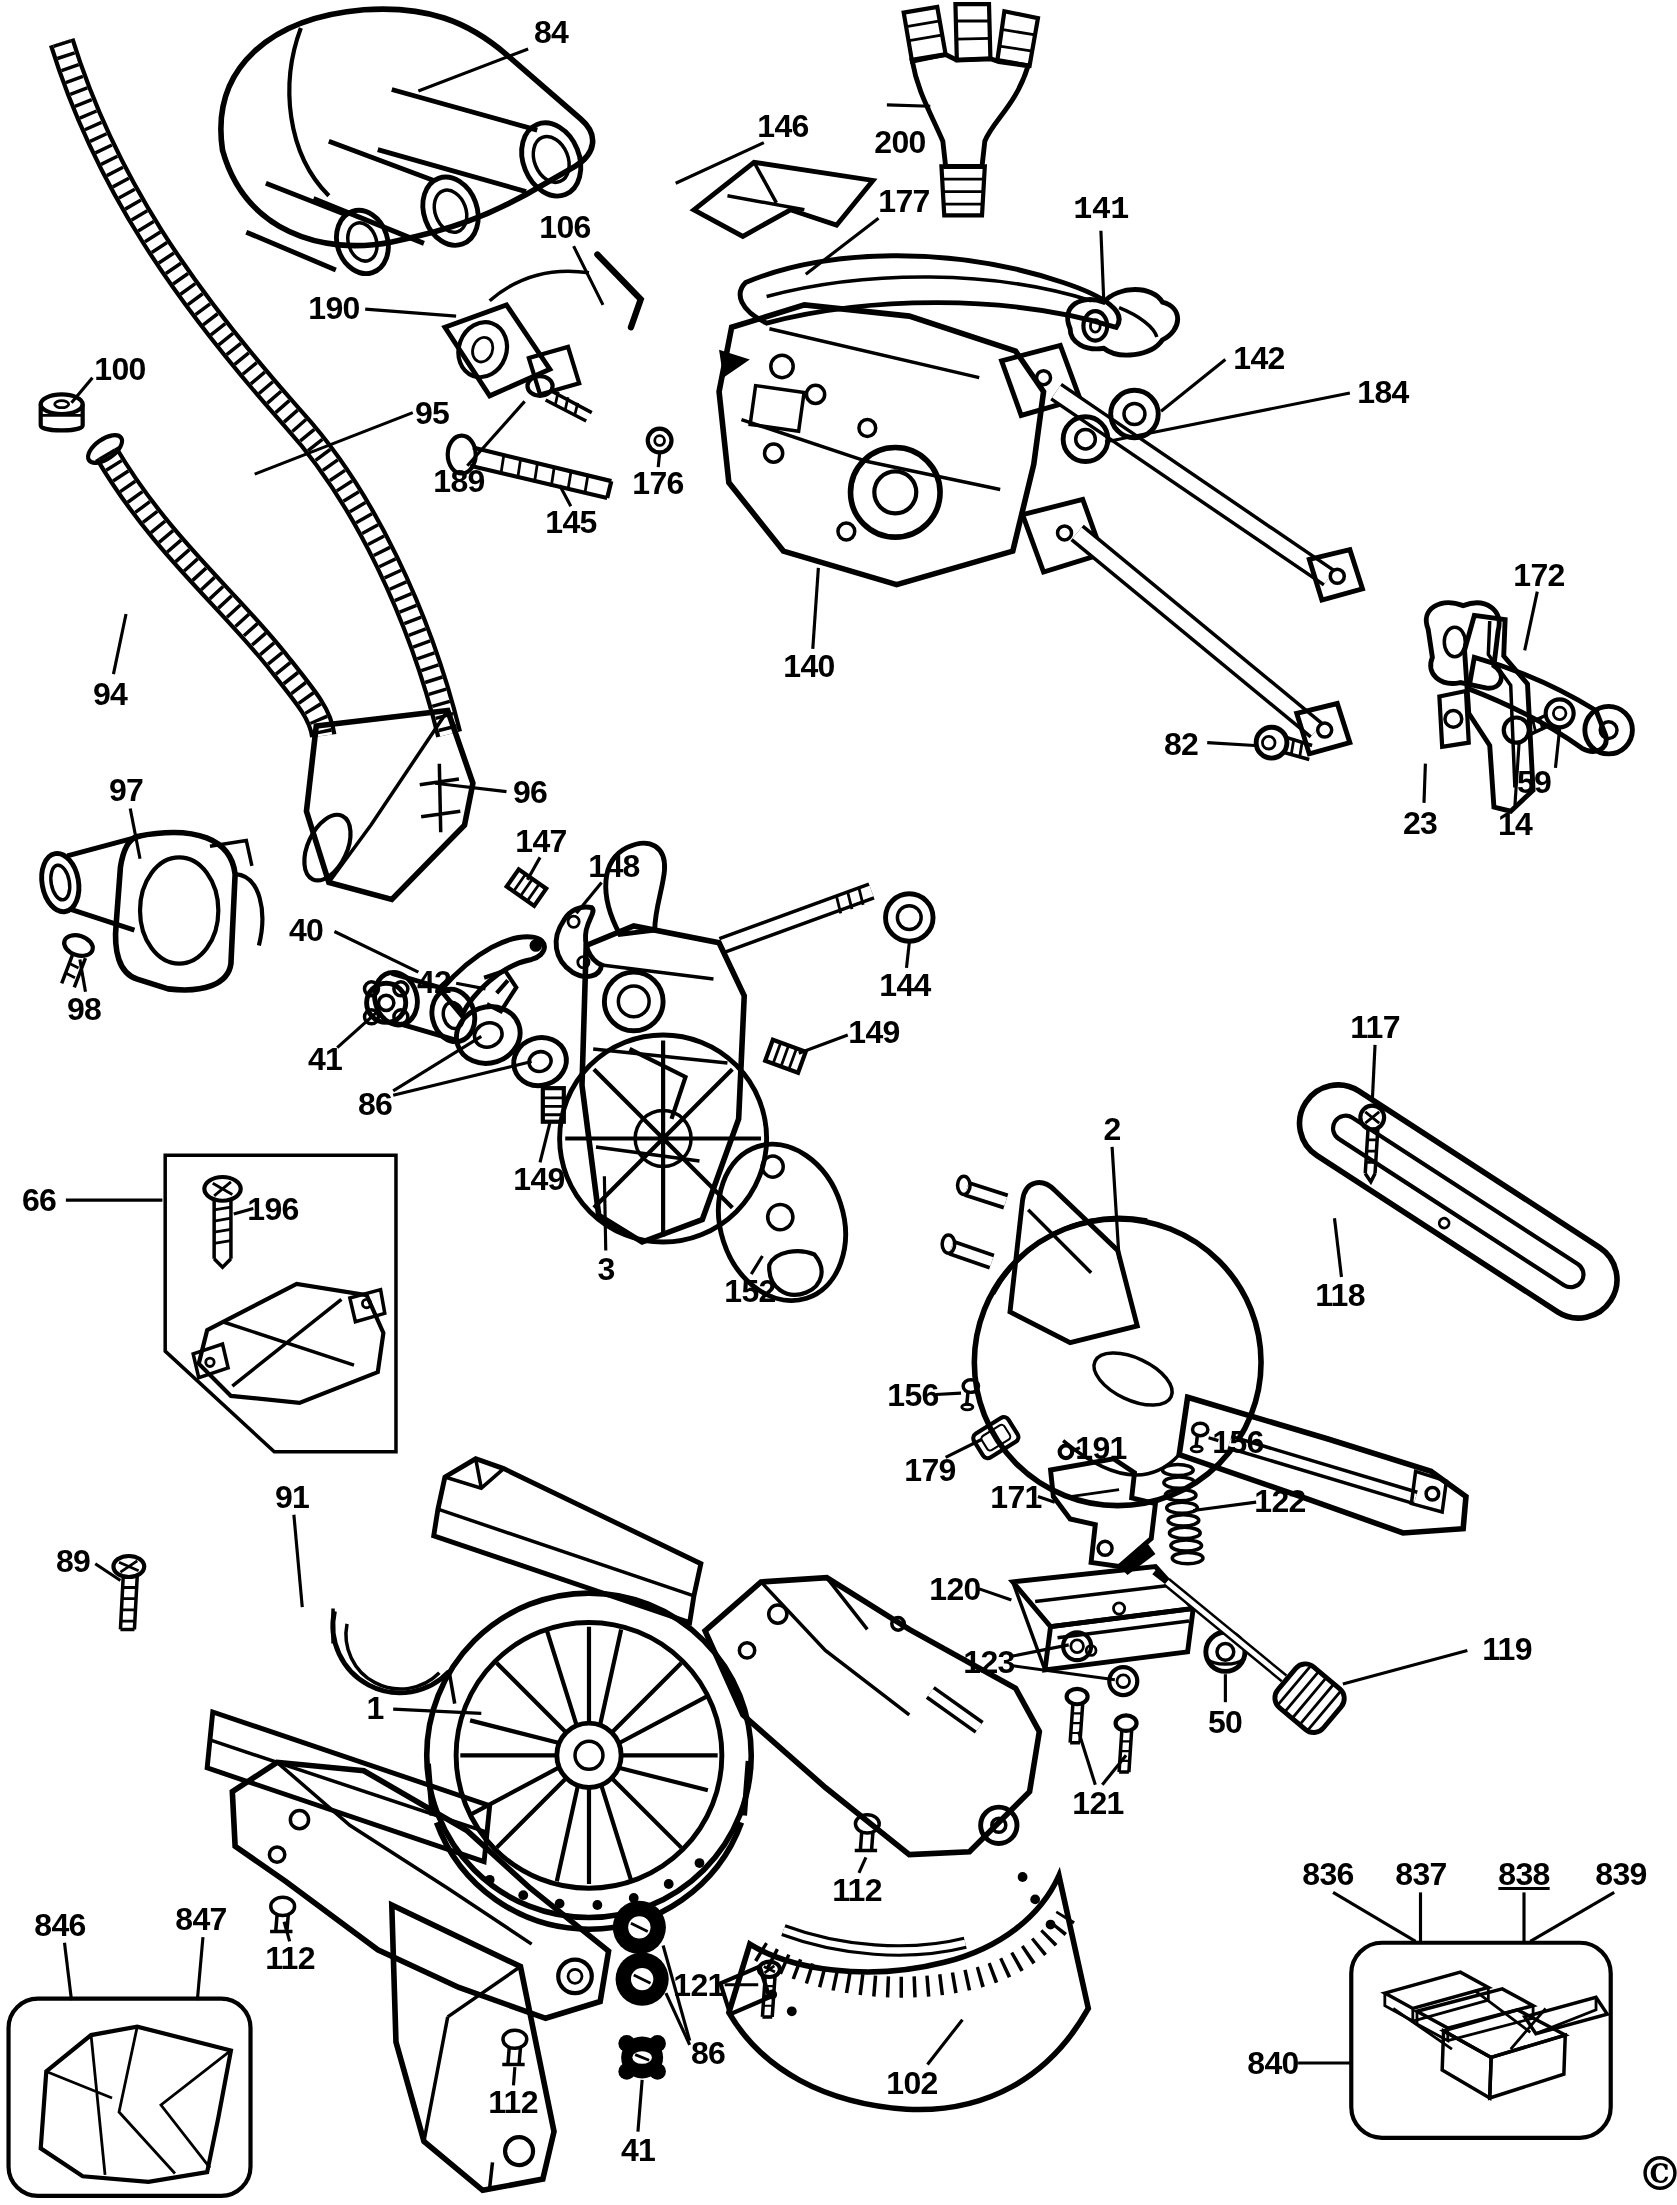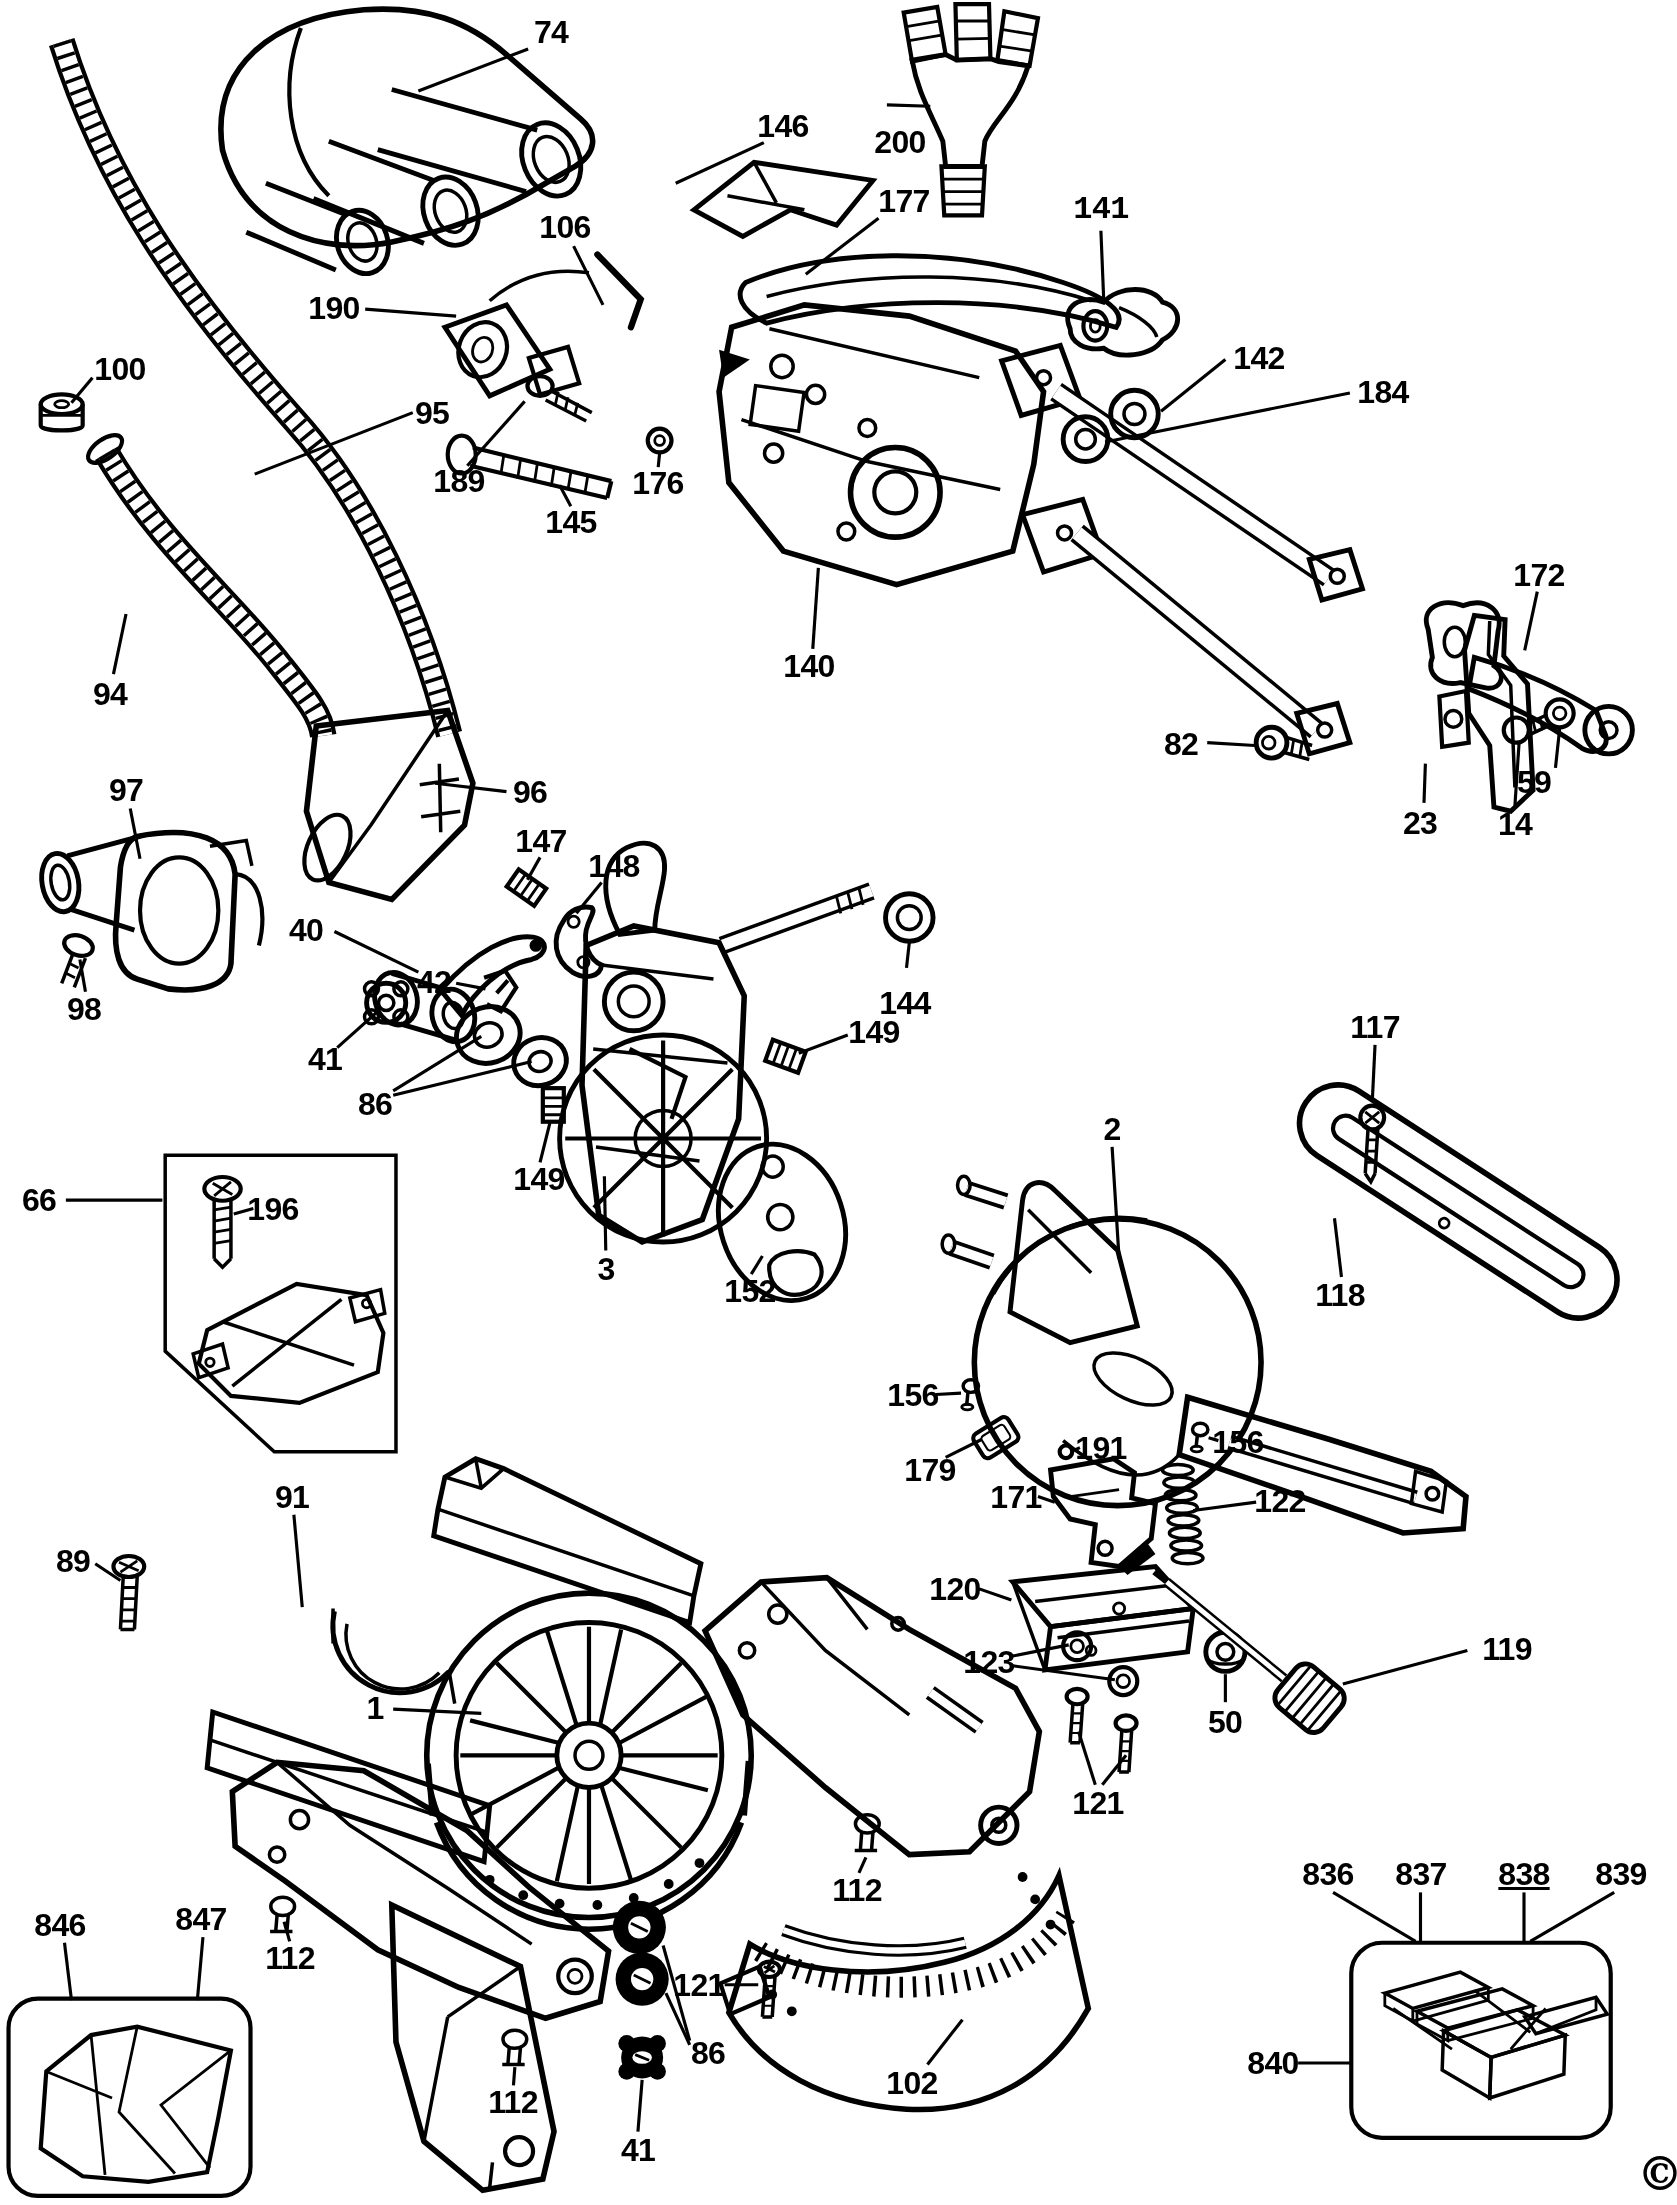--- a/index.html
+++ b/index.html
@@ -624,21 +624,21 @@
         <line x1="986" y1="2918" x2="948" y2="2782"></line>
         <line x1="986" y1="2924" x2="952" y2="2850"></line>
         <line x1="1326" y1="2952" x2="1376" y2="2888"></line>
         <line x1="734" y1="2982" x2="736" y2="2956"></line>
         <line x1="912" y1="3048" x2="918" y2="2974"></line>
         <line x1="1856" y1="2950" x2="1930" y2="2950"></line>
       </g>
 </svg>
 
 <div id="label-layer">
-      <div class="part-label" style="left: 551px; top: 32px;">74</div>
+      <div class="part-label" style="left: 551px; top: 32px;">84</div>
       <div class="part-label" style="left: 900px; top: 104px; margin-top: 38px;">200</div>
       <div class="part-label" style="left: 783px; top: 126px;">146</div>
       <div class="part-label" style="left: 904px; top: 201px;">177</div>
       <div class="part-label" style="left: 1101px; top: 210px; font-family: Liberation Mono, monospace;">141</div>
       <div class="part-label" style="left: 565px; top: 227px;">106</div>
       <div class="part-label" style="left: 334px; top: 308px;">190</div>
       <div class="part-label" style="left: 120px; top: 369px;">100</div>
       <div class="part-label" style="left: 1259px; top: 358px;">142</div>
       <div class="part-label" style="left: 1383px; top: 392px;">184</div>
       <div class="part-label" style="left: 432px; top: 413px;">95</div>
@@ -650,21 +650,21 @@
       <div class="part-label" style="left: 1539px; top: 575px;">172</div>
       <div class="part-label" style="left: 1181px; top: 744px;">82</div>
       <div class="part-label" style="left: 1534px; top: 782px;">59</div>
       <div class="part-label" style="left: 1420px; top: 823px;">23</div>
       <div class="part-label" style="left: 1515px; top: 824px;">14</div>
       <div class="part-label" style="left: 126px; top: 790px;">97</div>
       <div class="part-label" style="left: 530px; top: 792px;">96</div>
       <div class="part-label" style="left: 541px; top: 841px;">147</div>
       <div class="part-label" style="left: 614px; top: 866px;">148</div>
       <div class="part-label" style="left: 306px; top: 930px;">40</div>
-      <div class="part-label" style="left: 905px; top: 985px; margin-top: 18px;">144</div>
+      <div class="part-label" style="left: 905px; top: 985px;">144</div>
       <div class="part-label" style="left: 84px; top: 1009px;">98</div>
       <div class="part-label" style="left: 434px; top: 982px;">42</div>
       <div class="part-label" style="left: 874px; top: 1032px;">149</div>
       <div class="part-label" style="left: 325px; top: 1059px;">41</div>
       <div class="part-label" style="left: 375px; top: 1104px;">86</div>
       <div class="part-label" style="left: 539px; top: 1179px;">149</div>
       <div class="part-label" style="left: 39px; top: 1200px;">66</div>
       <div class="part-label" style="left: 273px; top: 1209px;">196</div>
       <div class="part-label" style="left: 606px; top: 1269px;">3</div>
       <div class="part-label" style="left: 750px; top: 1291px;">152</div>

